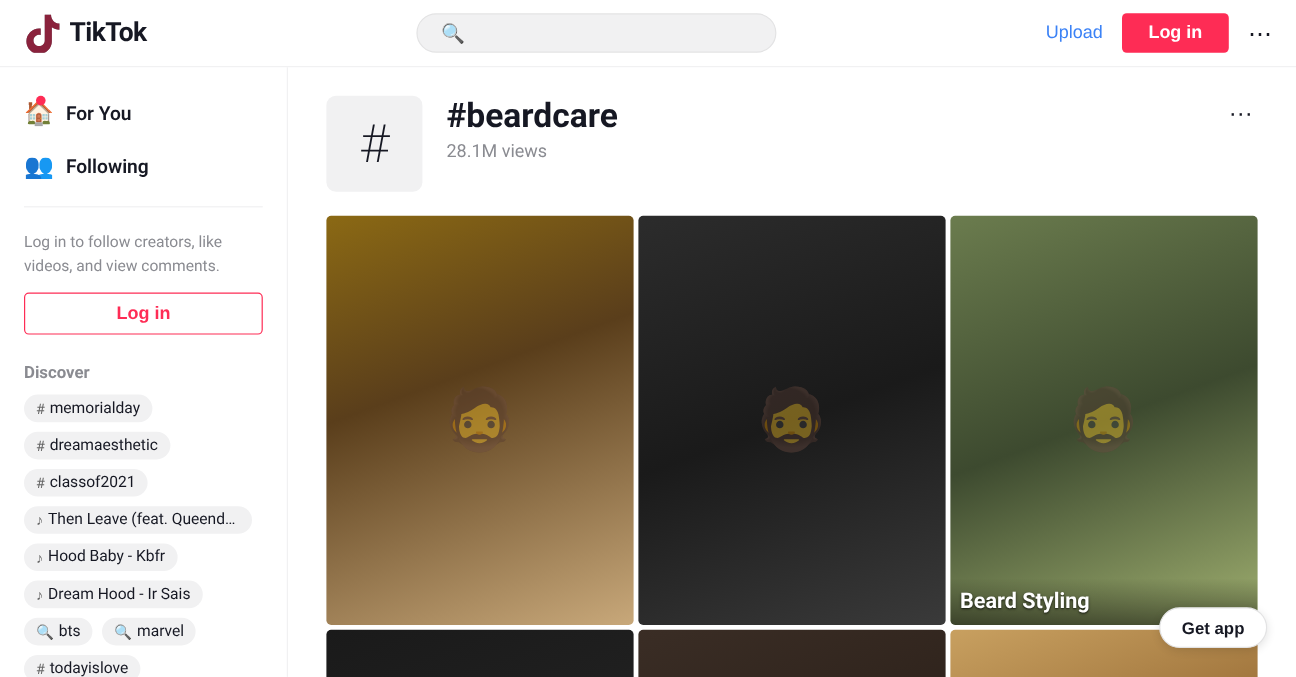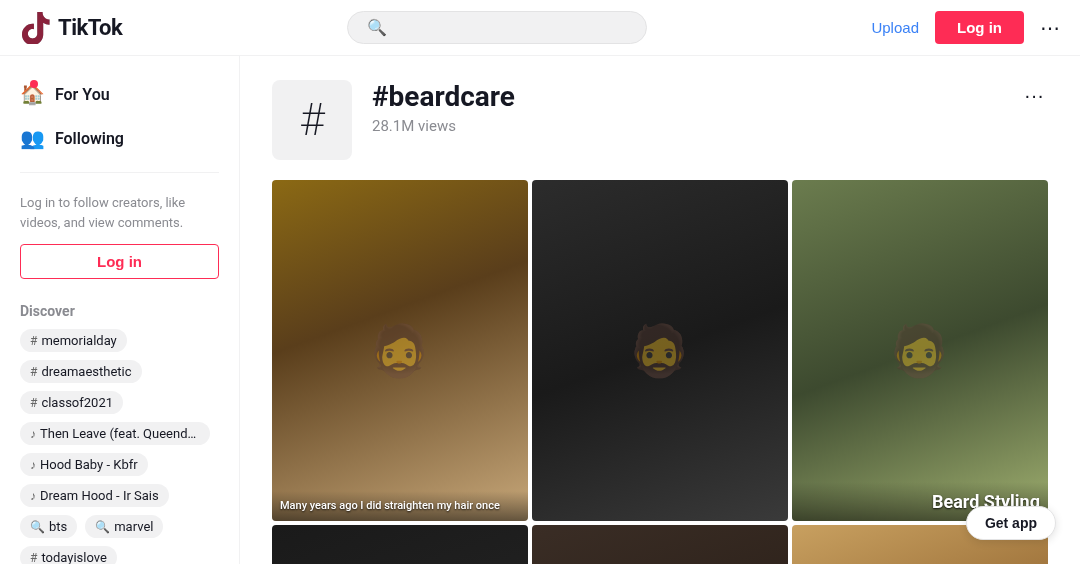--- a/index.html
+++ b/index.html
@@ -250,33 +250,30 @@
         <h1 id="tag-name">#beardcare</h1>
         <p id="tag-views">28.1M views</p>
       </div>
       <button id="tag-more-btn">···</button>
     </div>
 
     <div id="video-grid">
 
       <div class="video-card thumb-1">
         <div class="beard-figure">🧔</div>
+      </div>
+
+      <div class="video-card thumb-2">
+        <div class="beard-figure">🧔</div>
+      </div>
+
+      <div class="video-card thumb-3">
+        <div class="beard-figure">🧔</div>
         <div class="video-overlay">
-          <div class="overlay-text-main">Many years ago I did straighten my hair once</div>
-        </div>
-      </div>
-
-      <div class="video-card thumb-2">
-        <div class="beard-figure">🧔</div>
-      </div>
-
-      <div class="video-card thumb-3">
-        <div class="beard-figure">🧔</div>
-        <div class="video-overlay">
-          <div class="overlay-text-main" style="font-size:18px; font-weight:700; text-align:right;">Beard Styling</div>
+          <div class="overlay-text-main" style="font-size:18px; font-weight:700; ">Beard Styling</div>
         </div>
       </div>
 
       <div class="video-card thumb-4">
         <div class="beard-figure">🧔</div>
 
       </div>
 
       <div class="video-card thumb-5">
         <div class="beard-figure">🧔</div>

